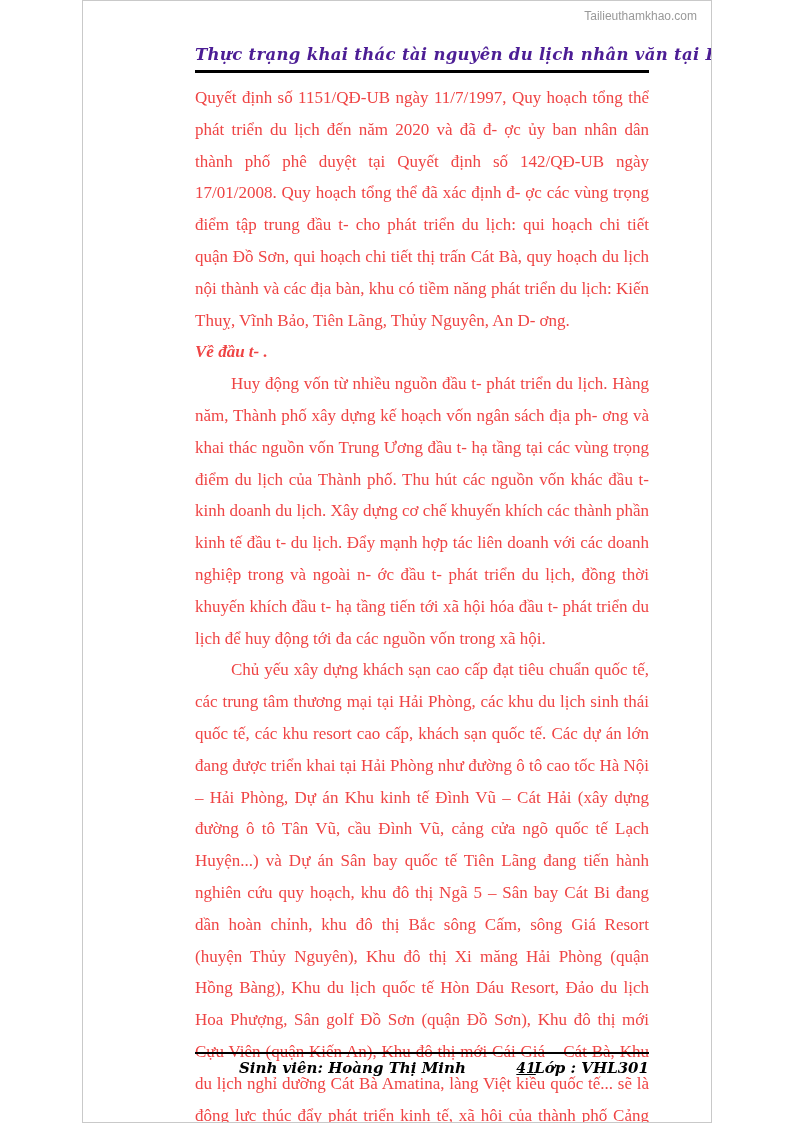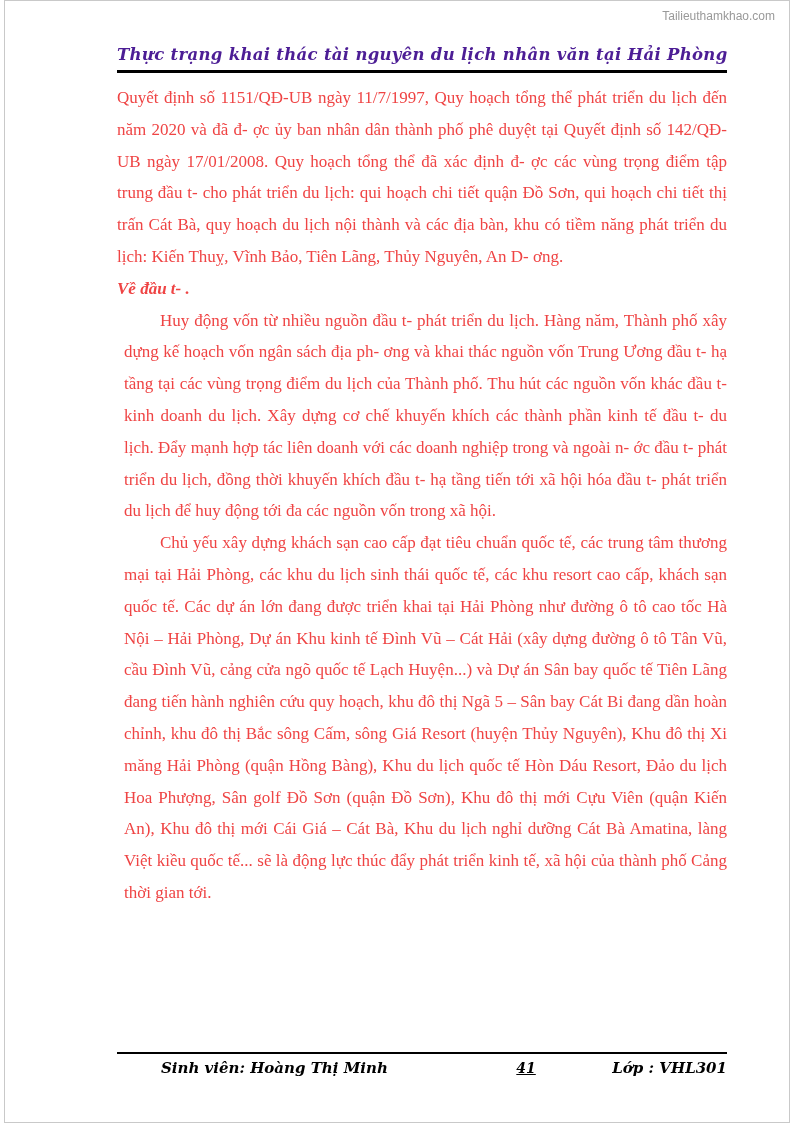--- a/index.html
+++ b/index.html
@@ -1,19 +1,19 @@
 <!DOCTYPE html>
 <html><head>
 <meta charset="utf-8">
 <style>
   * { margin: 0; padding: 0; box-sizing: border-box; }
   html, body { background: #ffffff; }
   .page {
     position: relative;
-    width: 786px;
+    width: 630px;
     height: 1123px;
     margin: 0 auto;
     background: #ffffff;
     border: 1px solid #c9c9c9;
     overflow: hidden;
     font-family: "Liberation Serif", "DejaVu Serif", serif;
     color: #000000;
   }
   .watermark {
     position: absolute;
@@ -50,21 +50,21 @@
     position: absolute;
     top: 81px;
     left: 112px;
     right: 62px;
     text-align: justify;
     font-size: 17px;
     line-height: 31.8px;
     color: #ef4444;
   }
   .content p { text-align: justify; }
-  .para.indent { text-indent: 36px; margin-left: 7px; }
+  .para.indent { text-indent: 36px; }
   .subheading {
     font-weight: bold;
     font-style: italic;
     text-align: right;
   }
   .footer-rule {
     position: absolute;
     top: 1051px;
     left: 112px;
     right: 62px;

